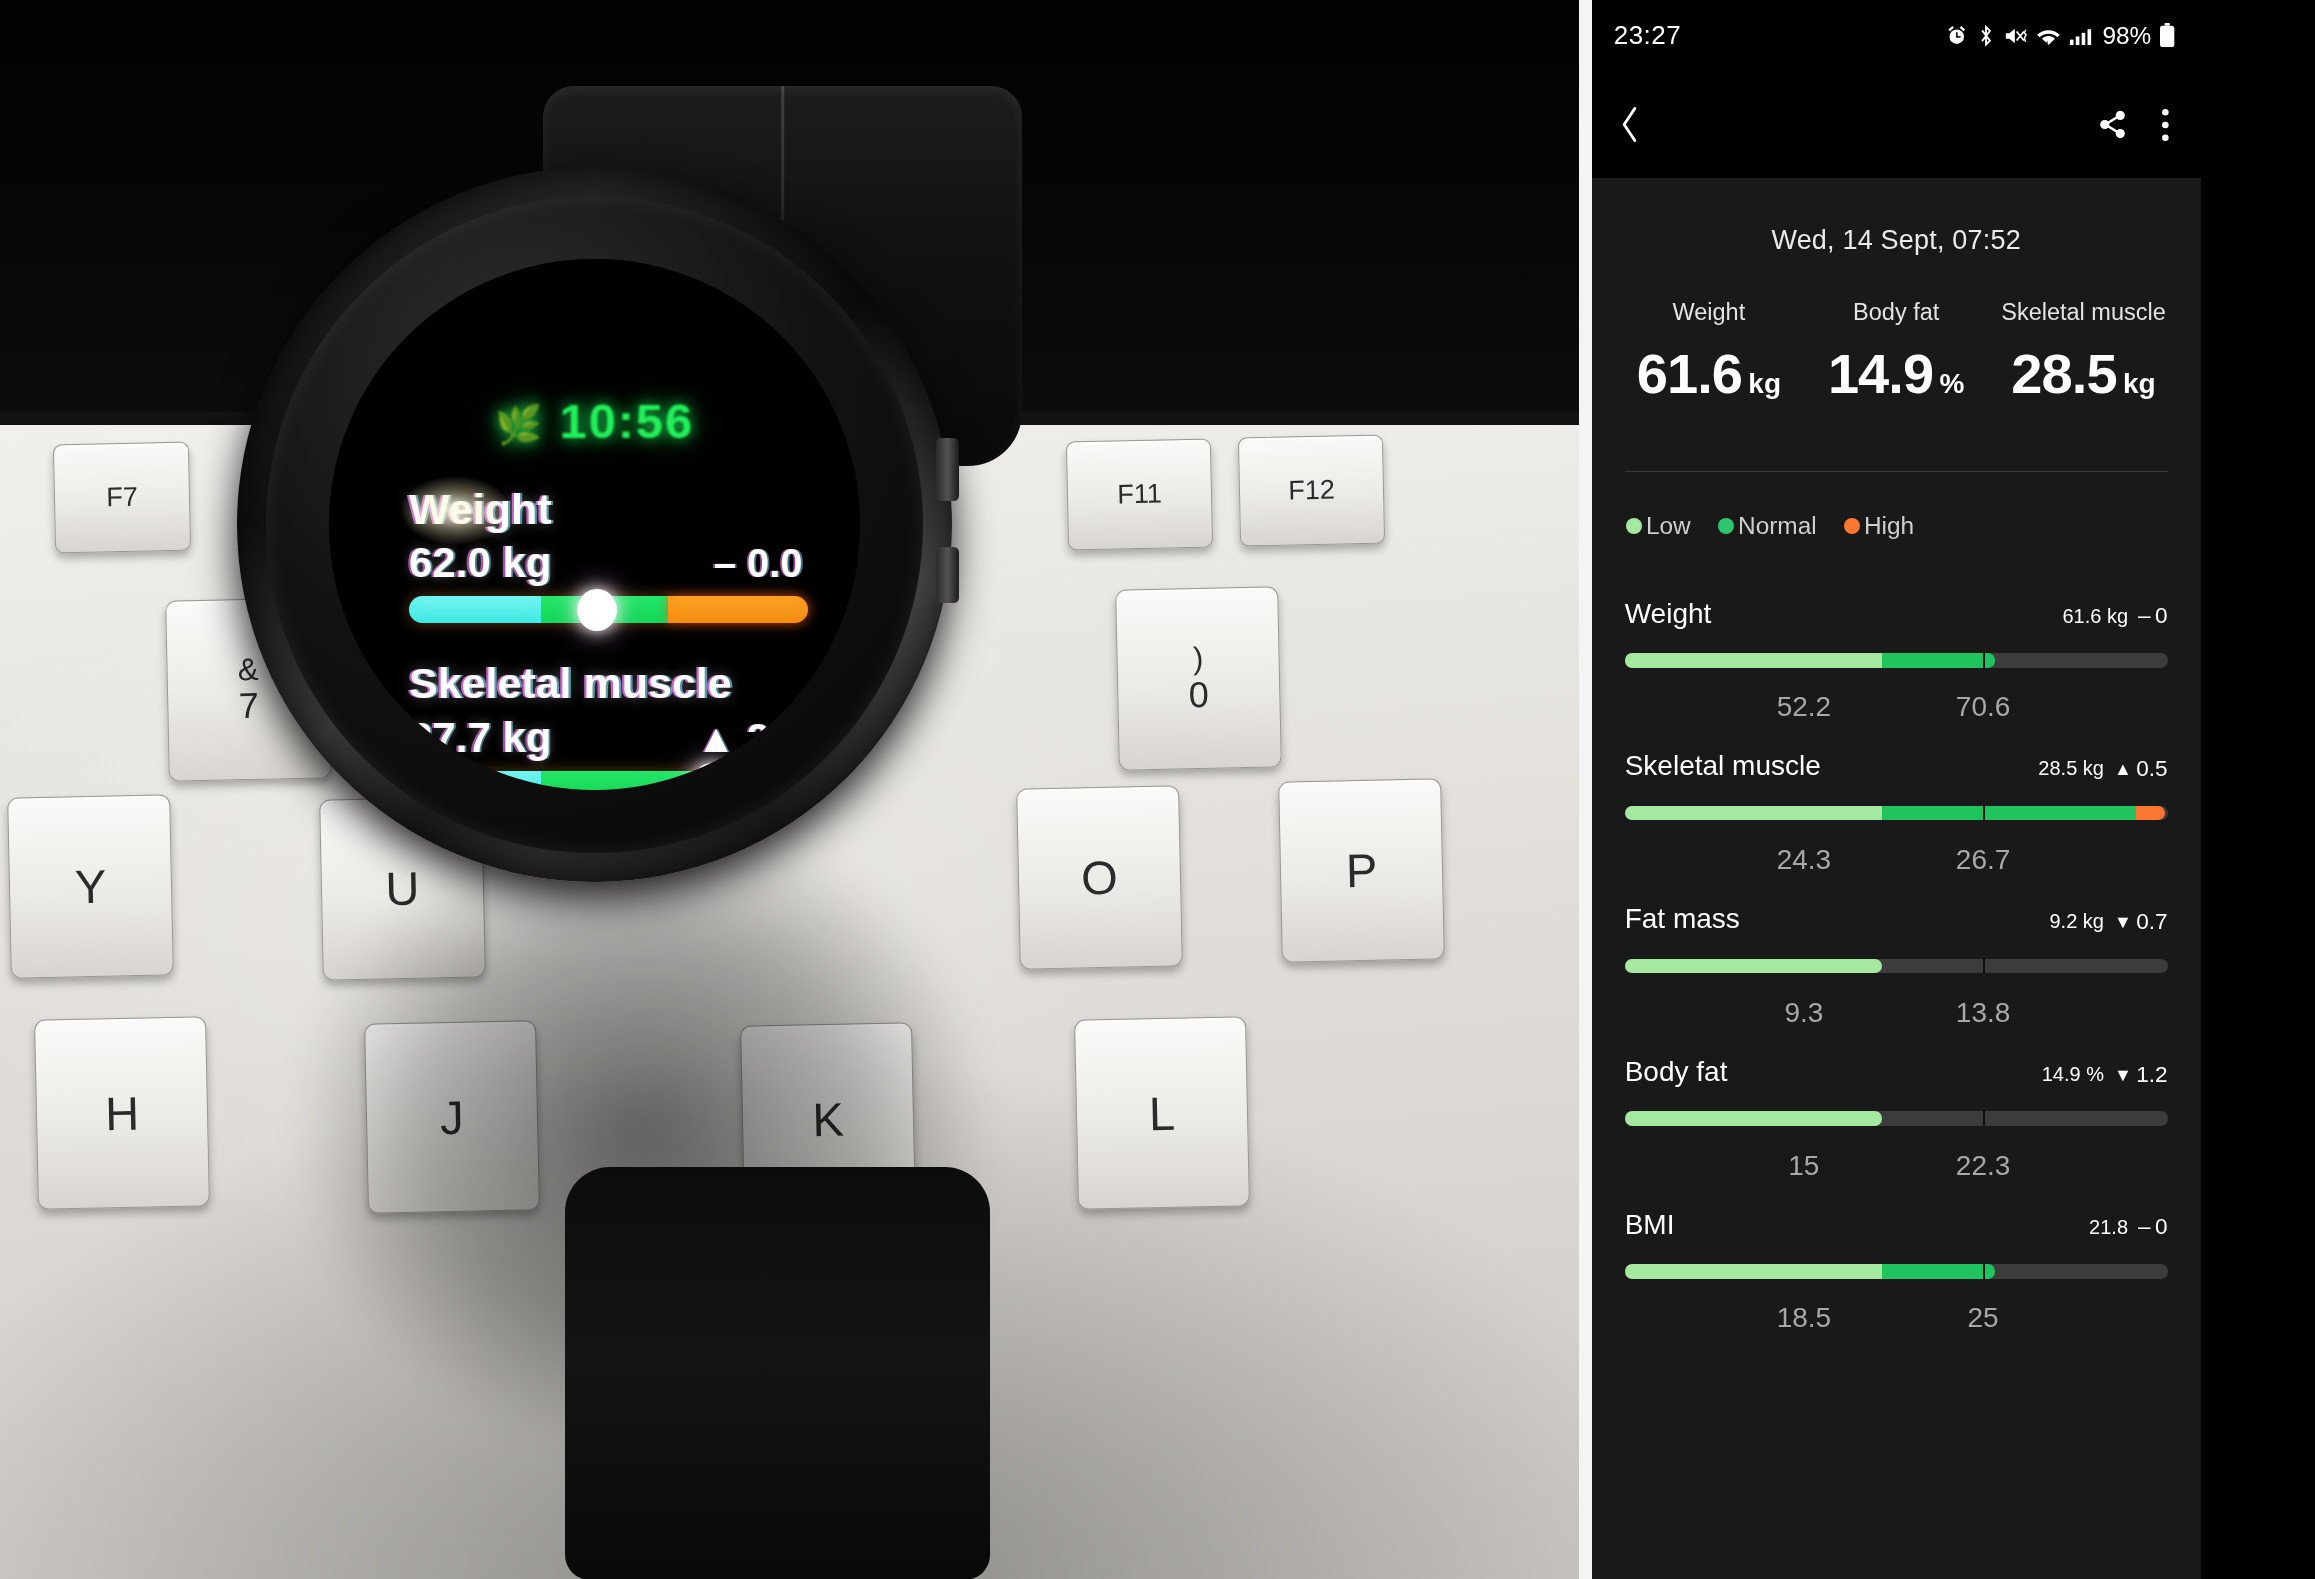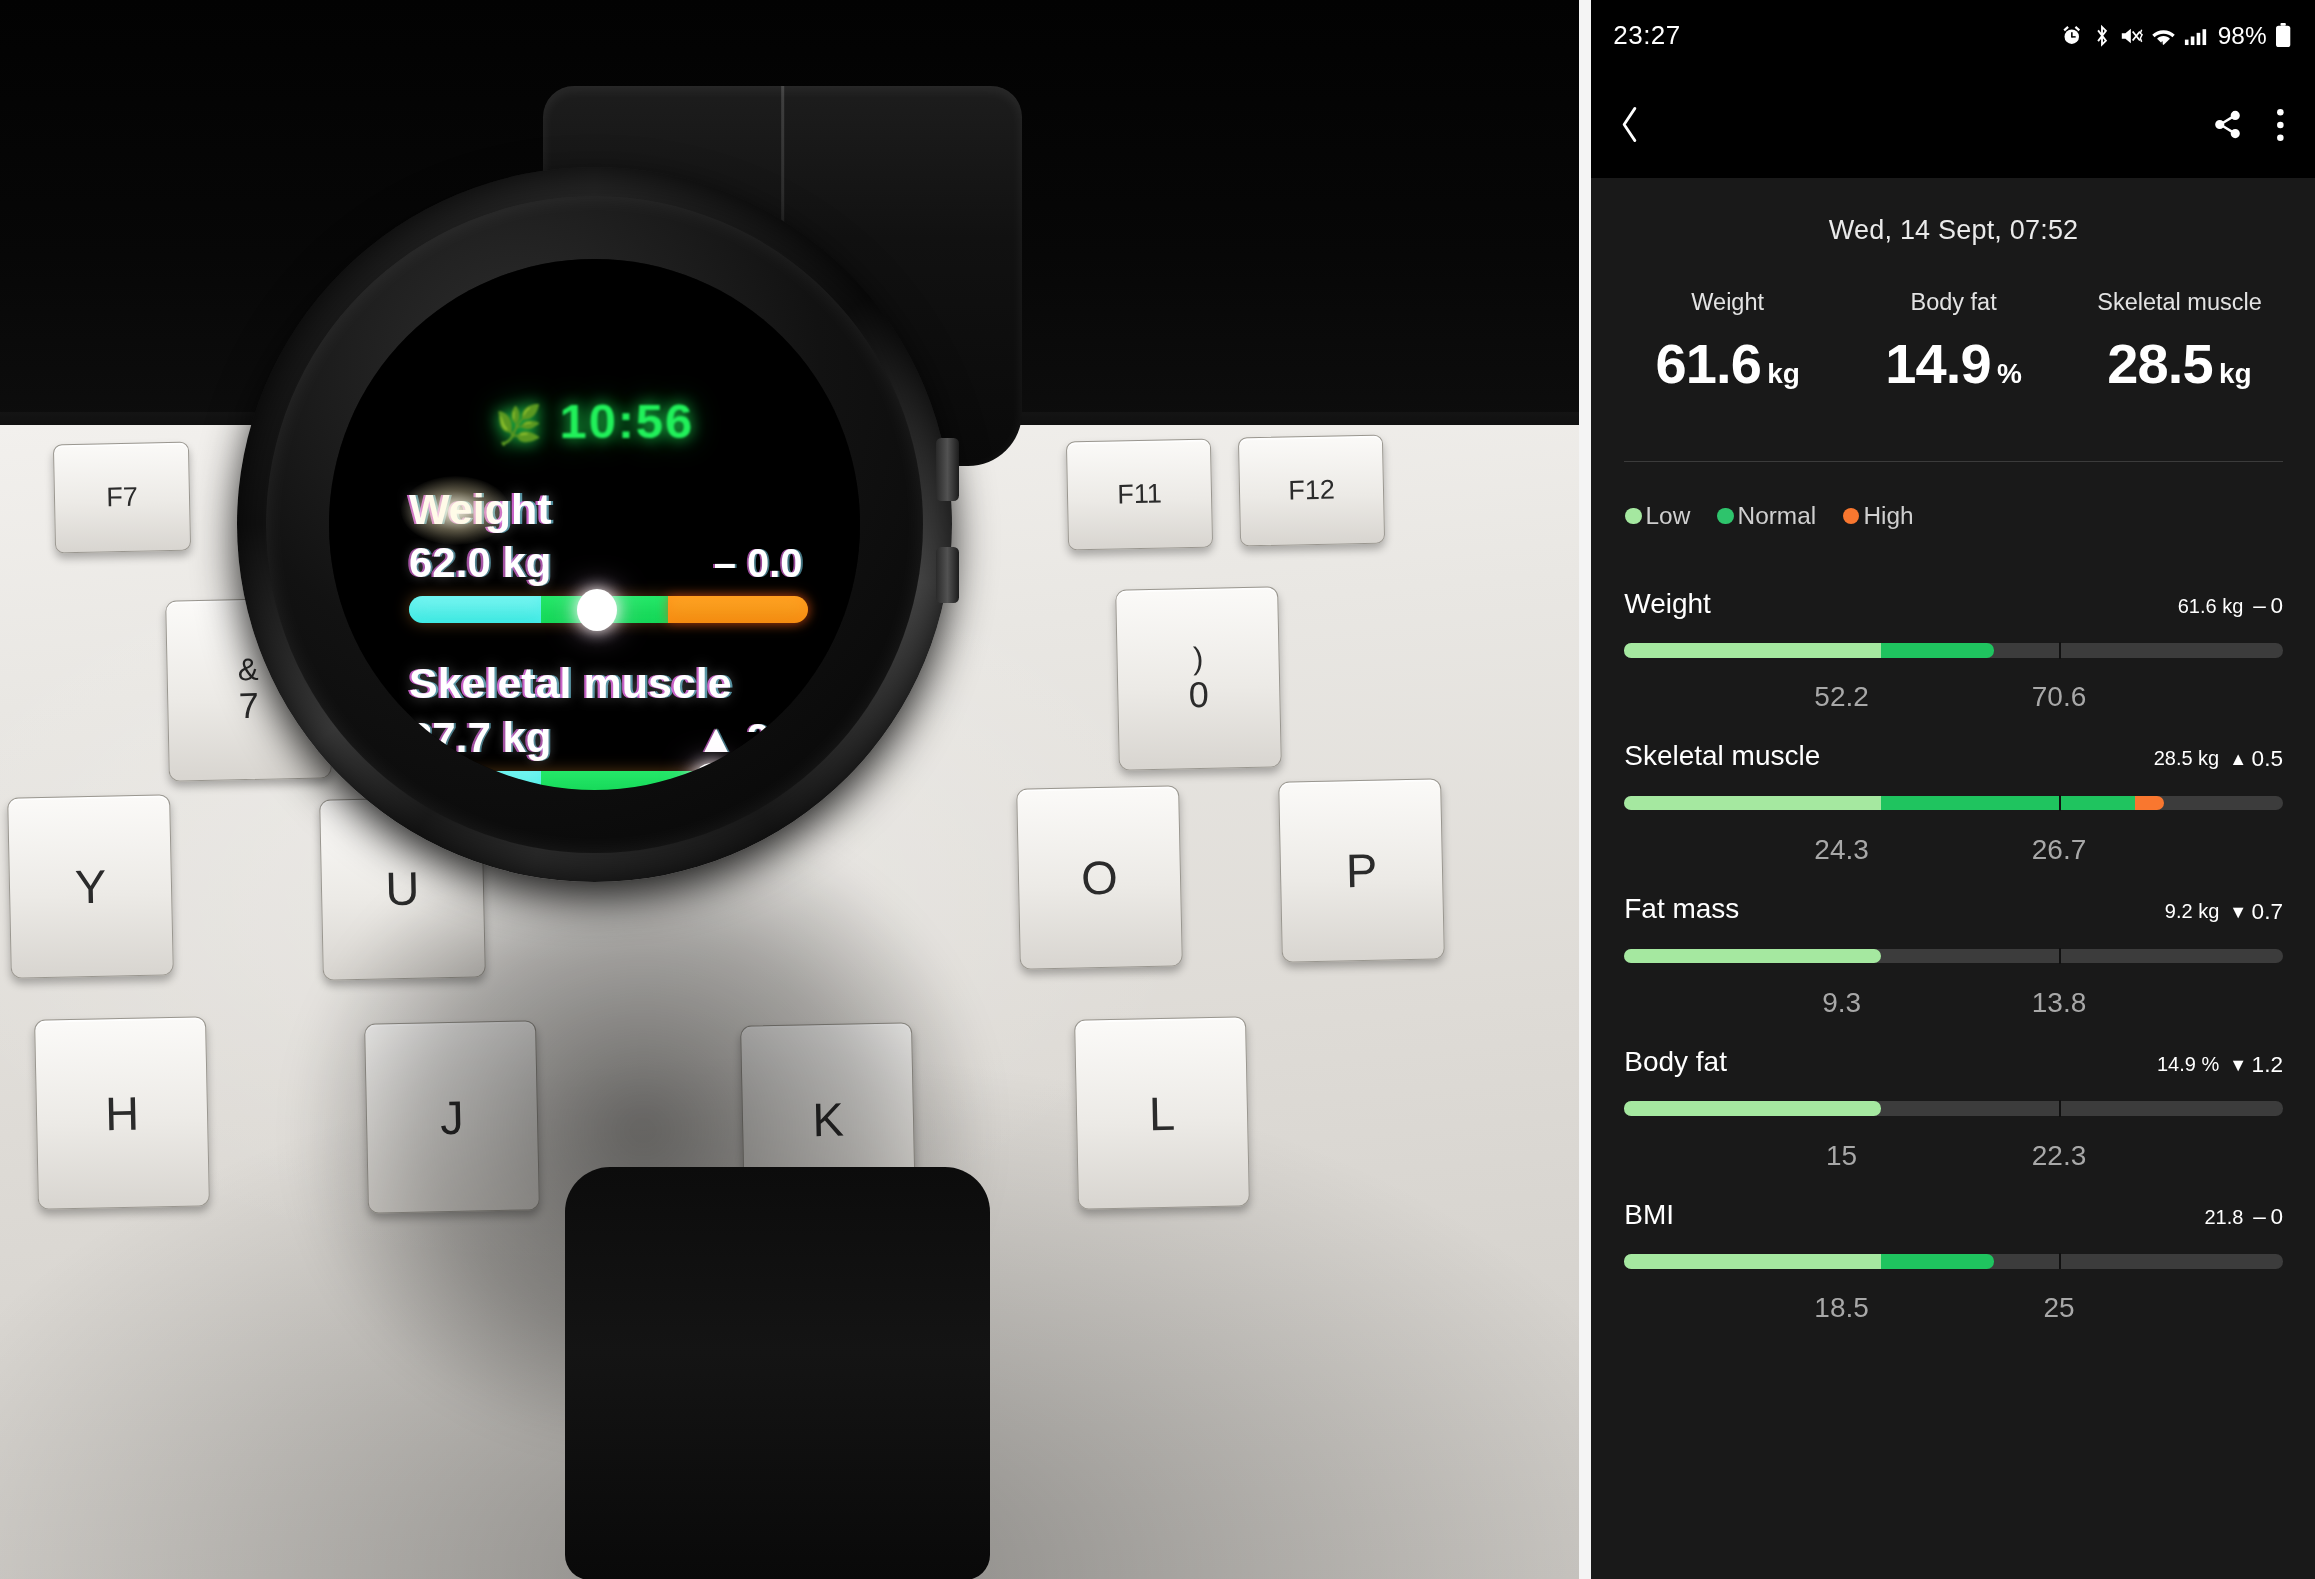--- a/index.html
+++ b/index.html
@@ -159,21 +159,21 @@
     background: #fff; transform: translate(-50%,-50%);
     box-shadow: 0 0 16.3px rgba(255,255,255,.95), 0 0 31px rgba(255,200,255,.55);
   }
 
   
   .divider { width: 12.7px; height: 1579px; background: #f4f4f4; }
 
   
   .phone {
     position: relative;
-    width: 725px; height: 1579px;
+    width: 609px; height: 1579px;
     background: #eab308;
     color: #fff;
     overflow: hidden;
   }
   .statusbar {
     height: 71px; display: flex; align-items: center;
     justify-content: space-between; padding: 0 25px 0 22px;
     background: #000;
   }
   .sb-time { font-size: 26px; font-weight: 400; color: #fff; letter-spacing: 0.5px; }
@@ -182,21 +182,21 @@
   .sb-batt { font-size: 24.4px; font-weight: 400; color: #fff; margin-left: 1.8px; }
 
   .appbar {
     height: 107px; display: flex; align-items: center;
     justify-content: space-between; padding: 0 29px 0 23.5px;
     background: #000;
   }
   .appbar-right { display: flex; align-items: center; gap: 31px; }
   .icon-btn { display: flex; align-items: center; justify-content: center; cursor: pointer; }
 
-  .card { background: #191919; min-height: 1402px; padding-top: 6px; }
+  .card { background: #191919; min-height: 1402px; padding-top: 16px; }
 
   .date-line {
     text-align: center; font-size: 27px; color: #eaeaea;
     padding: 31px 0 0 0; letter-spacing: 0.2px;
   }
   .summary {
     display: flex; justify-content: space-around; align-items: flex-end;
     padding: 43px 23.5px 0 23.5px;
   }
   .sum-item { text-align: center; flex: 1; }

